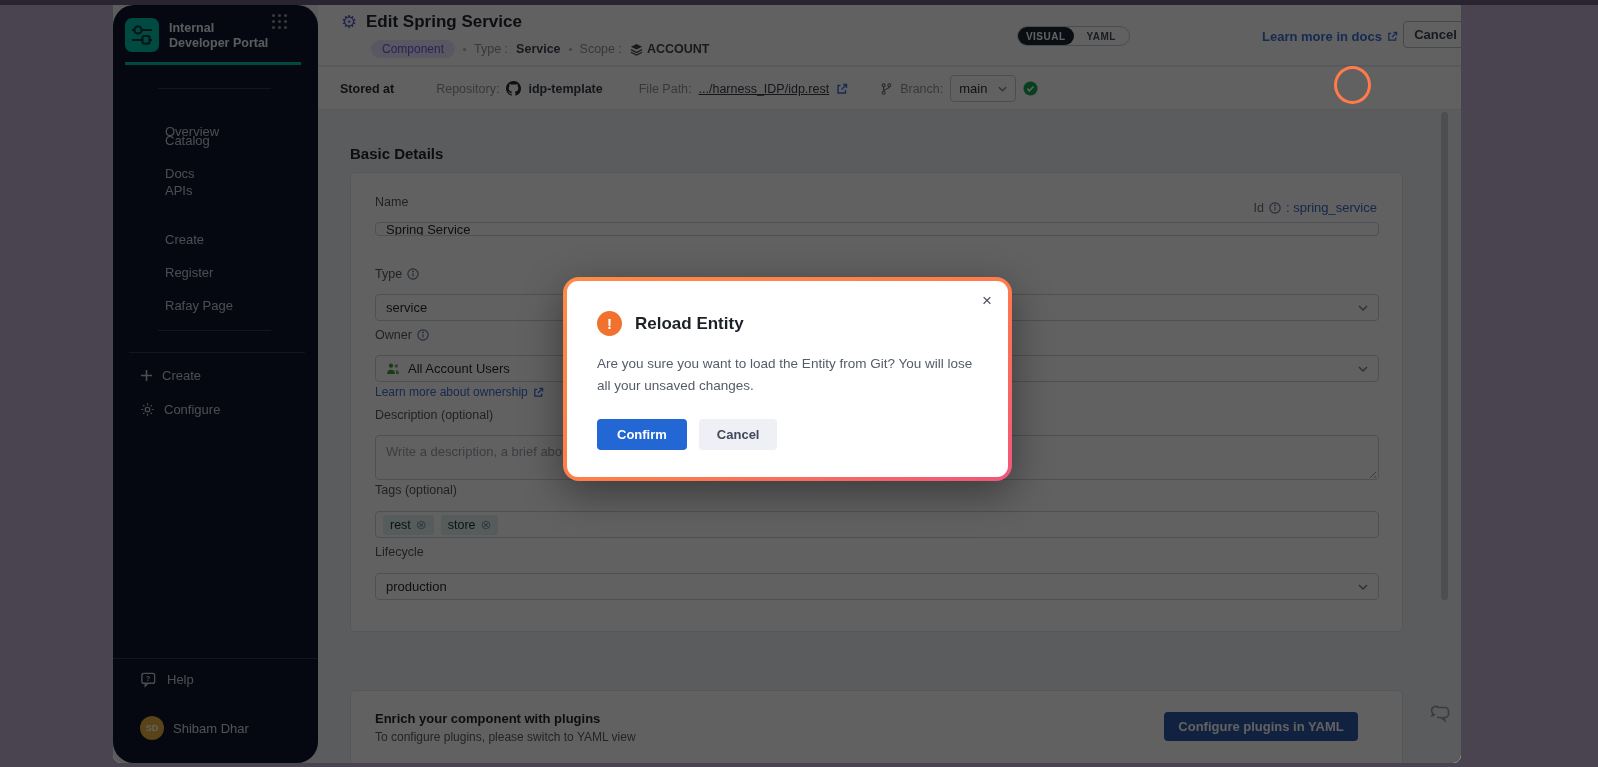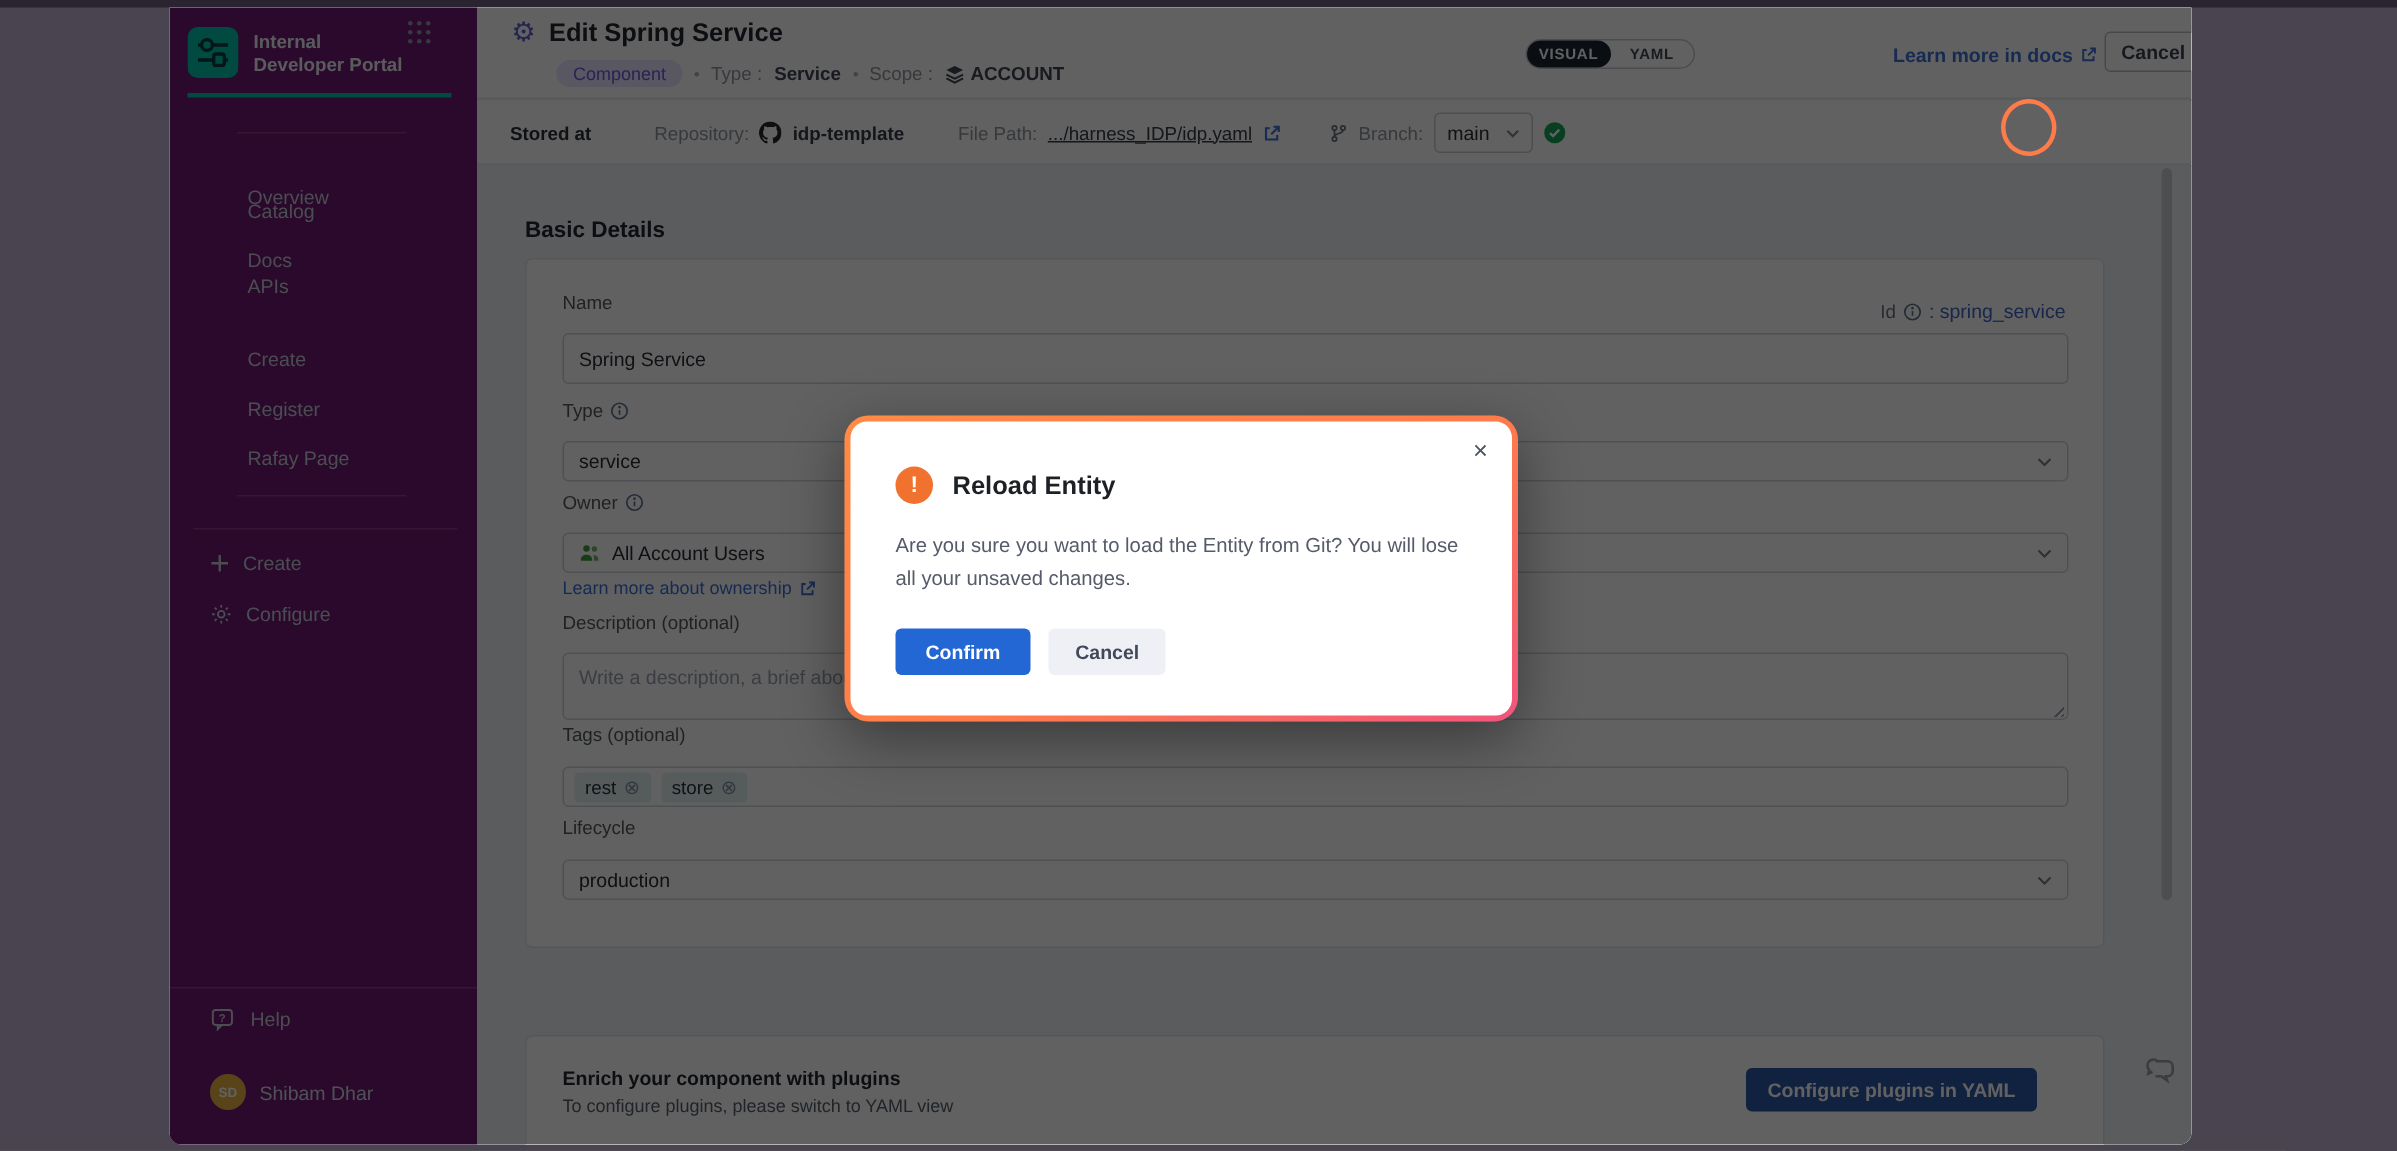--- a/index.html
+++ b/index.html
@@ -6,21 +6,21 @@
   html,body { width:1598px; height:767px; }
   body { font-family: "Liberation Sans","DejaVu Sans",sans-serif; background:#49444f; }
   .stage { position:relative; width:1598px; height:767px; background:#49444f; overflow:hidden; }
   .top-strip { position:absolute; left:0; top:0; width:1598px; height:5px; background:#29242f; }
 
   
   .window { position:absolute; left:113px; top:5px; width:1348px; height:758px;
             background:#eef1f4; border-radius:0 0 8px 8px; overflow:hidden; }
 
   
-  .sidebar { position:absolute; left:0; top:0; width:205px; height:758px; background:#701a75; }
+  .sidebar { position:absolute; left:0; top:0; width:205px; height:758px; background:#0f172a;border-radius:21px; }
   .brand { position:absolute; left:12px; top:13px; width:180px; }
   .brand-title { position:absolute; left:44px; top:3px; width:108px; font-size:12.5px; line-height:15px;
                  font-weight:bold; color:#e9eef4; }
   .grid-icon { position:absolute; left:158px; top:8px; }
   .teal-line { position:absolute; left:12px; top:57px; width:176px; height:3px; background:#00c3ab; }
   .side-divider { position:absolute; height:1px; background:rgba(255,255,255,0.16); }
   .nav-item { position:absolute; left:52px; font-size:13px; color:#c2cbd6; cursor:pointer; }
   .side-action { position:absolute; left:27px; font-size:13px; color:#c2cbd6; cursor:pointer; display:flex; align-items:center; gap:9px; }
   .side-help { position:absolute; left:27px; top:666px; display:flex; align-items:center; gap:10px; font-size:13px; color:#c2cbd6; }
   .avatar { position:absolute; left:27px; top:711px; width:24px; height:24px; border-radius:50%;
@@ -61,21 +61,21 @@
   .branch-select { width:66px; height:27px; border:1px solid #c6cbd2; border-radius:4px; background:#fff;
                    display:flex; align-items:center; justify-content:space-between; padding:0 8px; cursor:pointer; }
   .branch-select span { font-size:13px; color:#2a2f36; }
 
   
   .content { position:absolute; left:205px; top:106px; width:1143px; height:652px; background:#eef1f4; }
   .section-title { position:absolute; left:32px; top:34px; font-size:15px; font-weight:bold; color:#23272e; }
   .card { position:absolute; left:32px; top:61px; width:1053px; height:460px; background:#fff;
           border:1px solid #dfe3e8; border-radius:5px; }
   .f-label { position:absolute; left:24px; font-size:12.5px; color:#52595f; display:flex; align-items:center; gap:5px; }
-  .f-input { position:absolute; left:24px; width:1004px; height:34px; border:1px solid #ced3d9; border-radius:4px;
+  .f-input { position:absolute; left:24px; width:1004px; height:14px; border:1px solid #ced3d9; border-radius:4px;
              background:#fff; font-size:13px; color:#262b33; padding:0 10px;
              font-family:"Liberation Sans","DejaVu Sans",sans-serif; }
   .f-select { position:absolute; left:24px; width:1004px; height:27px; border:1px solid #ced3d9; border-radius:4px;
               background:#fff; display:flex; align-items:center; padding:0 10px; gap:7px; font-size:13px; color:#262b33; cursor:pointer; }
   .f-select .chev { margin-left:auto; }
   .id-line { position:absolute; right:25px; top:27px; display:flex; align-items:center; gap:5px; }
   .id-label { font-size:12.5px; color:#6b7280;text-align:center; }
   .id-value { font-size:13px; color:#3e66c4; }
   .f-textarea { position:absolute; left:24px; top:262px; width:1004px; height:45px; border:1px solid #ced3d9;
                 border-radius:4px; font-size:13px; color:#262b33; padding:8px 10px; resize:none;
@@ -239,21 +239,21 @@
       <div class="stored-row">
         <span class="t-bold">Stored at</span>
         <span style="width:28px;"></span>
         <span class="t-gray">Repository:</span>
         <svg width="15" height="15" viewBox="0 0 16 16" fill="#24292f">
           <path d="M8 0C3.58 0 0 3.58 0 8c0 3.54 2.29 6.53 5.47 7.59.4.07.55-.17.55-.38 0-.19-.01-.82-.01-1.49-2.01.37-2.53-.49-2.69-.94-.09-.23-.48-.94-.82-1.13-.28-.15-.68-.52-.01-.53.63-.01 1.08.58 1.23.82.72 1.21 1.87.87 2.33.66.07-.52.28-.87.51-1.07-1.78-.2-3.64-.89-3.64-3.95 0-.87.31-1.59.82-2.15-.08-.2-.36-1.02.08-2.12 0 0 .67-.21 2.2.82.64-.18 1.32-.27 2-.27s1.36.09 2 .27c1.53-1.04 2.2-.82 2.2-.82.44 1.1.16 1.92.08 2.12.51.56.82 1.27.82 2.15 0 3.07-1.87 3.75-3.65 3.95.29.25.54.73.54 1.48 0 1.07-.01 1.93-.01 2.2 0 .21.15.46.55.38A8.01 8.01 0 0 0 16 8c0-4.42-3.58-8-8-8z"></path>
         </svg>
         <span class="t-dark">idp-template</span>
         <span style="width:22px;"></span>
         <span class="t-gray">File Path:</span>
-        <span class="path-link">.../harness_IDP/idp.yaml</span>
+        <span class="path-link">.../harness_IDP/idp.rest</span>
         <svg width="12" height="12" viewBox="0 0 12 12" fill="none" stroke="#3e6fd6" stroke-width="1.4">
           <path d="M4.5 2.5H2v7.5h7.5V7"></path>
             <path d="M7 1.5h3.5V5M10.5 1.5L5.5 6.5"></path>
         </svg>
         <span style="width:18px;"></span>
         <svg width="13" height="14" viewBox="0 0 16 16" fill="none" stroke="#6b727c" stroke-width="1.4">
           <circle cx="4.5" cy="3.5" r="1.8"></circle>
             <circle cx="4.5" cy="12.5" r="1.8"></circle>
             <circle cx="11.5" cy="3.5" r="1.8"></circle>
           <path d="M4.5 5.3v5.4M11.5 5.3c0 3.2-7 2.2-7 5.4"></path>

